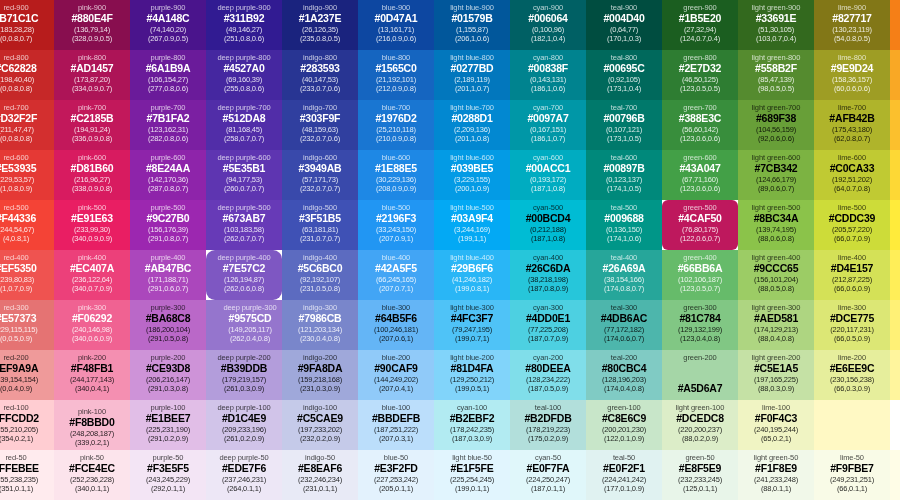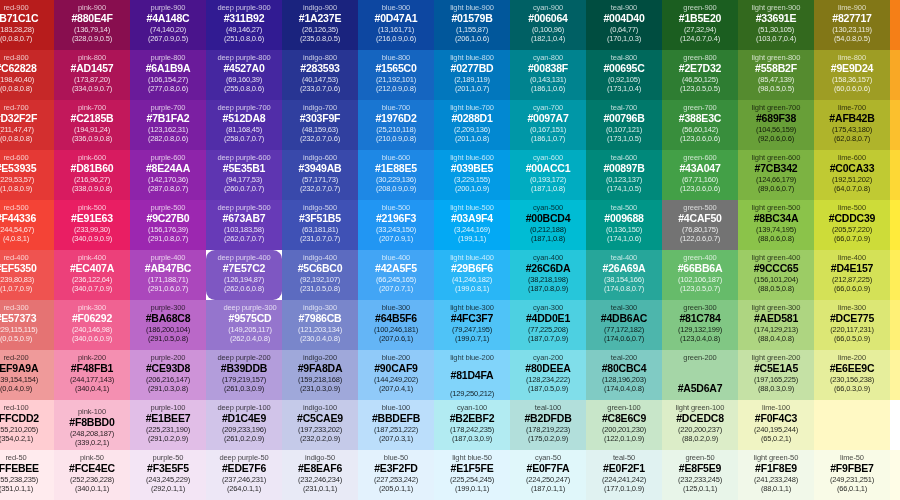--- a/index.html
+++ b/index.html
@@ -423,21 +423,21 @@
         <div class="swatch-hex">#00BCD4</div>
         <div class="swatch-rgb">(0,212,188)</div>
         <div class="swatch-hsl">(187,1,0.8)</div>
       </div>
       <div class="swatch text-light" style="background: rgb(0, 150, 136);">
         <div class="swatch-name">teal-500</div>
         <div class="swatch-hex">#009688</div>
         <div class="swatch-rgb">(0,136,150)</div>
         <div class="swatch-hsl">(174,1,0.6)</div>
       </div>
-      <div class="swatch text-light" style="background: #737373;">
+      <div class="swatch text-light" style="background: #be185d; border-radius: 6px;">
         <div class="swatch-name">green-500</div>
         <div class="swatch-hex">#4CAF50</div>
         <div class="swatch-rgb">(76,80,175)</div>
         <div class="swatch-hsl">(122,0.6,0.7)</div>
       </div>
       <div class="swatch text-dark" style="background: rgb(139, 195, 74);">
         <div class="swatch-name">light green-500</div>
         <div class="swatch-hex">#8BC34A</div>
         <div class="swatch-rgb">(139,74,195)</div>
         <div class="swatch-hsl">(88,0.6,0.8)</div>
@@ -630,21 +630,21 @@
         <div class="swatch-hex">#9FA8DA</div>
         <div class="swatch-rgb">(159,218,168)</div>
         <div class="swatch-hsl">(231,0.3,0.9)</div>
       </div>
       <div class="swatch text-dark" style="background: rgb(144, 202, 249);">
         <div class="swatch-name">blue-200</div>
         <div class="swatch-hex">#90CAF9</div>
         <div class="swatch-rgb">(144,249,202)</div>
         <div class="swatch-hsl">(207,0.4,1)</div>
       </div>
-      <div class="swatch text-dark" style="background: rgb(129, 212, 250); gap: 7px;">
+      <div class="swatch text-dark" style="background: rgb(129, 212, 250);">
         <div class="swatch-name">light blue-200</div>
         <div class="swatch-hex">#81D4FA</div>
         <div class="swatch-rgb">(129,250,212)</div>
         <div class="swatch-hsl">(199,0.5,1)</div>
       </div>
       <div class="swatch text-dark" style="background: rgb(128, 222, 234);">
         <div class="swatch-name">cyan-200</div>
         <div class="swatch-hex">#80DEEA</div>
         <div class="swatch-rgb">(128,234,222)</div>
         <div class="swatch-hsl">(187,0.5,0.9)</div>

